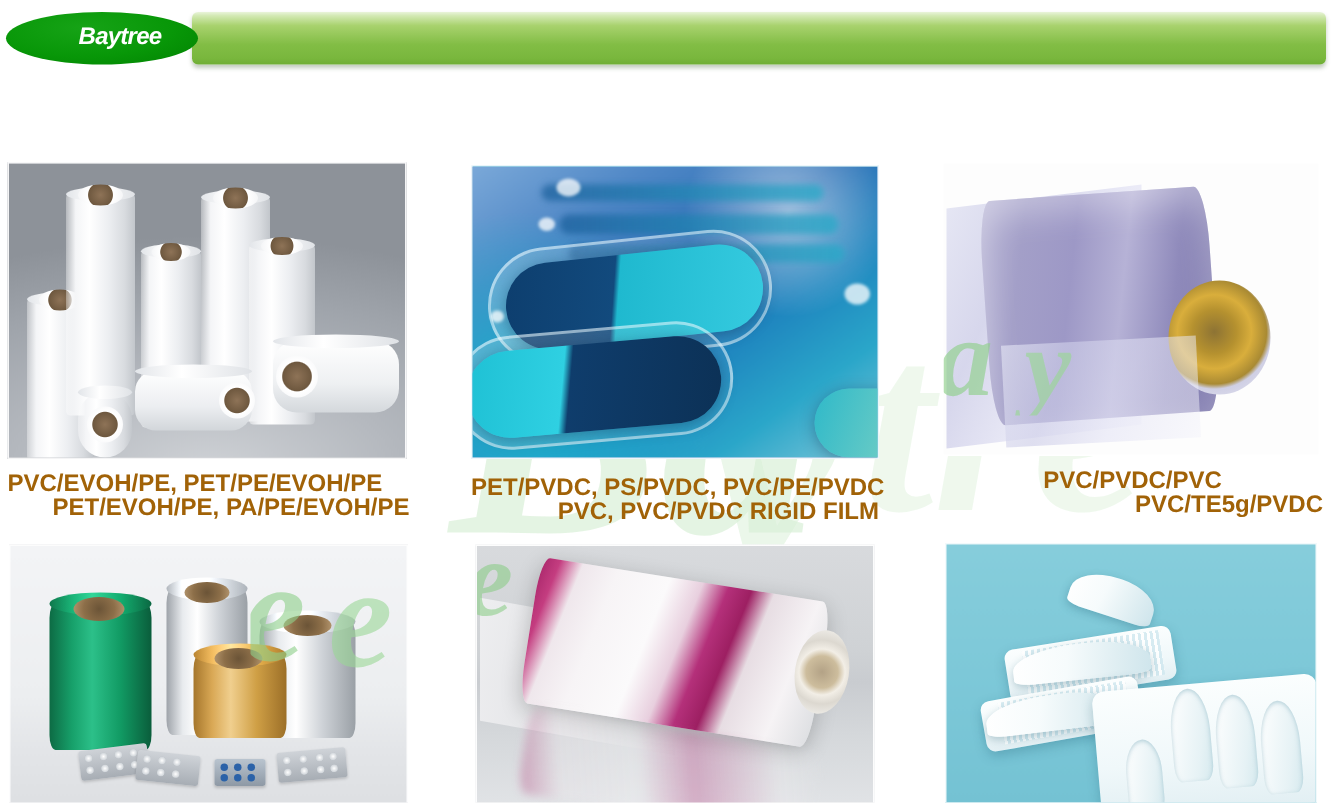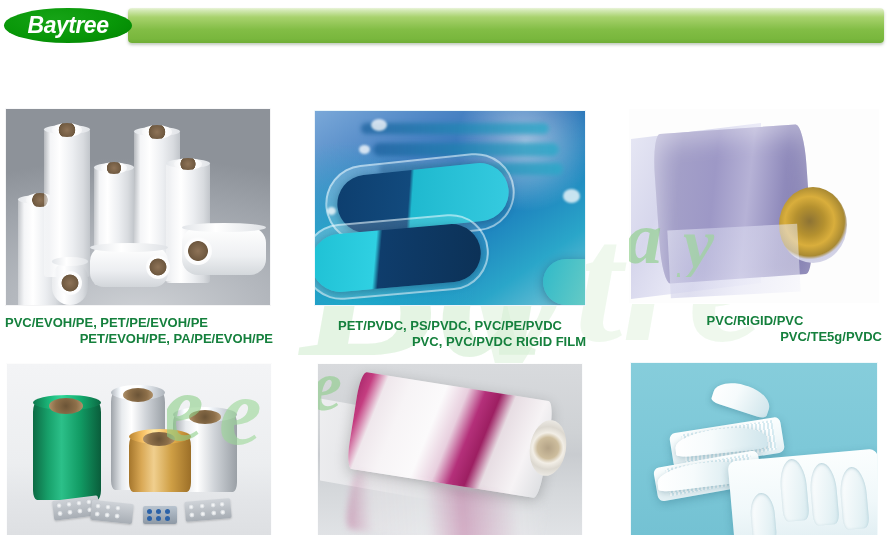--- a/index.html
+++ b/index.html
@@ -53,48 +53,48 @@
   .logo {
     position: absolute;
     left: 4px; top: 8px;
     width: 128px; height: 35px;
     border-radius: 50%;
     background: radial-gradient(ellipse at 40% 30%, #16a316 0%, #089708 55%, #018201 100%);
     z-index: 6;
   }
   .logo-text {
     position: absolute;
-    left: 0; top: 0;
+    left: 12px; top: 0;
     width: 128px; height: 35px;
     line-height: 34px;
     text-align: center;
     color: #ffffff;
-    font-size: 23px;
+    font-size: 16px;
     font-weight: bold;
     font-style: italic;
     letter-spacing: -0.5px;
   }
 
   
   .grid {
     position: relative;
     z-index: 2;
   }
   .cell { position: absolute; }
 
   .photo {
     position: relative;
     overflow: hidden;
     border: 1px solid rgba(255,255,255,.9);
   }
 
   .caption {
-    font-size: 13px;
+    font-size: 16px;
     font-weight: bold;
-    color: #15803d;
+    color: #a16207;
     line-height: 16px;
     white-space: nowrap;
   }
   .caption.center { text-align: center; }
   .caption.left   { text-align: left; }
   .caption .l2 { display: block; text-align: right; }
 
   
   .p1 {
     background:
@@ -343,21 +343,21 @@
            transform:rotate(-4deg);"></div>
       <div class="pvc-end" style="left:150px; top:78px; width:68px; height:76px;"></div>
       <div class="pvc-sheet" style="left:40px; top:118px; width:130px; height:68px;
            transform:rotate(-3deg); opacity:.8;"></div>
       <svg style="position:absolute;left:0;top:96px;width:150px;height:72px;opacity:.65" viewBox="0 0 150 72" aria-hidden="true">
         <text x="-4" y="58" font-family="Liberation Serif, serif" font-size="74" font-style="italic" font-weight="bold" fill="#8fd08b">a</text>
         <text x="54" y="62" font-family="Liberation Serif, serif" font-size="70" font-style="italic" font-weight="bold" fill="#9ad796">y</text>
       </svg>
     </div>
     <div class="caption center" style="margin-top:9px;">
-      <span>PVC/RIGID/PVC</span>
+      <span>PVC/PVDC/PVC</span>
       <span class="l2">PVC/TE5g/PVDC</span>
     </div>
   </div>
 
   <div class="cell" style="left:6px; top:313px; width:268px;">
     <div class="photo p4" style="width:266px;height:183px;">
       <div class="froll f-green" style="left:26px; top:38px; width:68px; height:98px;">
         <div class="hole" style="left:16px; top:-4px; width:34px; height:16px;"></div>
       </div>
       <div class="froll f-silver" style="left:104px; top:28px; width:54px; height:98px;">

